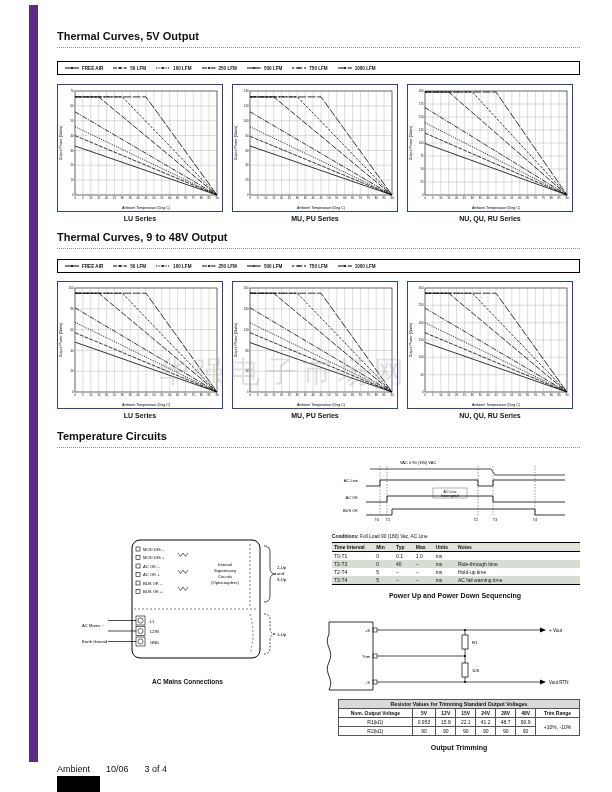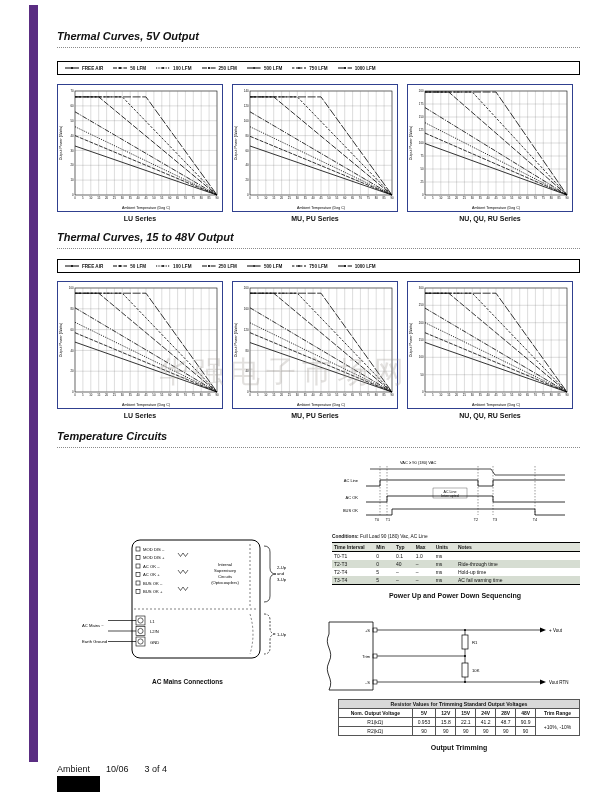--- a/index.html
+++ b/index.html
@@ -1,19 +1,19 @@
 <!DOCTYPE html>
 <html style="--accent: #5a2d82;"><head>
 <meta charset="utf-8">
 <style>
   html,body{margin:0;padding:0;background:#888;}
   #page{position:relative;width:612px;height:792px;background:#fff;overflow:hidden;
         font-family:"Liberation Sans",sans-serif;color:#111;margin:0 auto;}
   #accent-bar{position:absolute;left:29px;top:5px;width:9px;height:757px;background:var(--accent,#5a2d82);}
-  .section-title{position:absolute;left:57px;font-size:11px;font-weight:bold;font-style:italic;}
+  .section-title{position:absolute;left:57px;font-size:11px;font-weight:bold;}
   .rule{position:absolute;left:57px;width:523px;border-top:1.5px dotted #8a8a8a;height:0;}
   .legend-bar{position:absolute;left:57px;width:523px;height:14px;border:1px solid #000;
               box-sizing:border-box;display:flex;align-items:center;gap:9px;padding:0 6px;background:#fff;}
   .legend-item{display:flex;align-items:center;gap:2px;font-size:4.6px;font-weight:bold;white-space:nowrap;}
   .chart-slot{position:absolute;width:166px;height:128px;border:1px solid #30408f;box-sizing:border-box;background:#fff;}
   .chart-slot svg{display:block;}
   .chart-caption{position:absolute;width:166px;text-align:center;font-size:7px;font-weight:bold;}
   svg{font-family:"Liberation Sans",sans-serif;}
   .diagram{position:absolute;}
   .diagram-caption{position:absolute;text-align:center;font-weight:bold;font-size:6.5px;}
@@ -289,21 +289,21 @@
         <polyline points="17.0,22.6 159.0,110.0" fill="none" stroke="#000" stroke-width="0.8" stroke-dasharray="5 1.2 1.2 1.2"></polyline>
         <polyline points="17.0,7.0 40.7,7.0 159.0,110.0" fill="none" stroke="#000" stroke-width="0.8" stroke-dasharray="6 1.6"></polyline>
         <polyline points="17.0,7.0 64.3,7.0 159.0,110.0" fill="none" stroke="#000" stroke-width="0.8" stroke-dasharray="2.4 1.6"></polyline>
         <polyline points="17.0,7.0 88.0,7.0 159.0,110.0" fill="none" stroke="#000" stroke-width="0.8" stroke-dasharray="8 1.6"></polyline>
       </svg>
     </div>
   <div class="chart-caption" style="left:57px;top:215px">LU Series</div>
   <div class="chart-caption" style="left:232px;top:215px">MU, PU Series</div>
   <div class="chart-caption" style="left:407px;top:215px">NU, QU, RU Series</div>
 
-  <div class="section-title" style="top:231px">Thermal Curves, 15 to 48V Output</div>
+  <div class="section-title" style="top:231px">Thermal Curves, 9 to 48V Output</div>
   <div class="rule" style="top:248px"></div>
   <div class="legend-bar" style="top:259px">
       <span class="legend-item">
         <svg width="16" height="6">
           <line x1="1" y1="3" x2="15" y2="3" stroke="#000" stroke-width="1" stroke-dasharray=""></line>
           <circle cx="8" cy="3" r="1" fill="#000"></circle>
         </svg>
         <span>FREE AIR</span>
       </span>
       <span class="legend-item">

